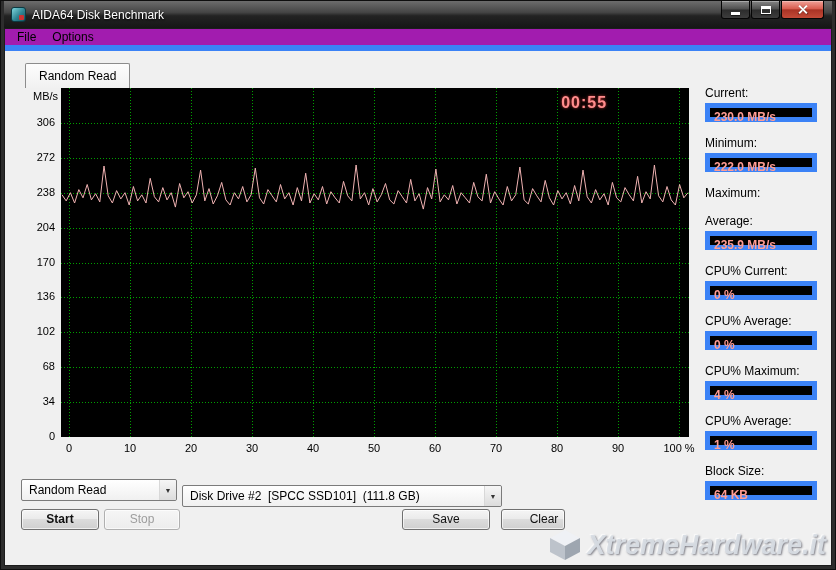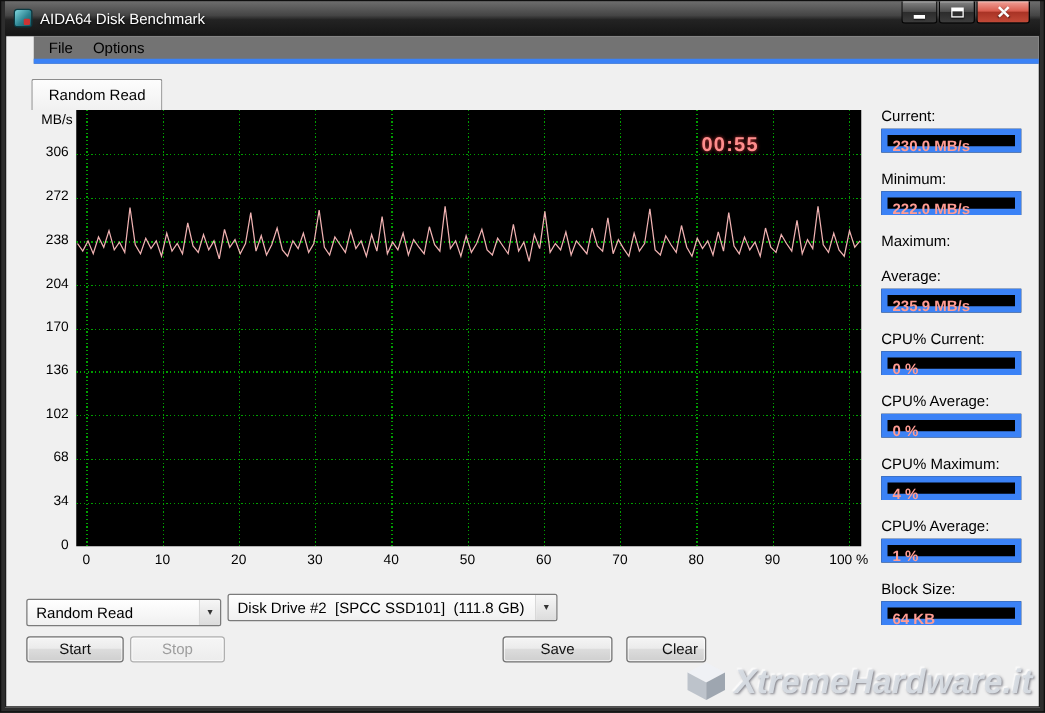--- a/index.html
+++ b/index.html
@@ -29,35 +29,35 @@
     box-shadow:0 1px 1px rgba(0,0,0,.6); }
   .glyph-max { width:10px; height:8px; border:1px solid #fff; border-top:3px solid #fff;
     box-shadow:0 1px 1px rgba(0,0,0,.6); }
   .glyph-close { position:relative; width:11px; height:11px; }
   .glyph-close::before, .glyph-close::after { content:""; position:absolute; left:5px; top:0;
     width:2px; height:11px; background:#fff; box-shadow:0 1px 1px rgba(0,0,0,.5); }
   .glyph-close::before { transform:rotate(45deg); }
   .glyph-close::after  { transform:rotate(-45deg); }
   
   .client { position:relative; height:538px; background:#f0f0f0; border:1px solid #1c1c1c; }
-  .menubar { position:absolute; left:0; top:0; right:0; height:22px; background:#737373;
-    display:flex; align-items:center; padding-left:4px; border-bottom:4px solid #3b82f6;margin-left:22px; }
+  .menubar { position:absolute; left:0; top:0; right:0; height:22px; background:#a21caf;
+    display:flex; align-items:center; padding-left:4px; border-bottom:6px solid #3b82f6; }
   .menu-item { font-size:12px; color:#000; padding:3px 8px; }
   
   .tab { position:absolute; left:20px; top:34px; height:25px; padding:0 13px;
     background:linear-gradient(#fdfdfd,#f1f1f1); border:1px solid #8c8c8c; border-bottom:none;
     border-radius:2px 2px 0 0; font-size:12px; display:flex; align-items:center; }
   
   .plot-wrap { position:absolute; left:24px; top:59px; width:660px; height:376px; }
   .y-gutter { position:absolute; left:0; top:0; width:32px; height:349px; }
   .unit { position:absolute; left:4px; top:2px; font-size:11px; color:#000; }
   .ytick { position:absolute; right:6px; font-size:11px; color:#000; }
   .plot { position:absolute; left:32px; top:0; width:628px; height:349px; background:#000; }
   .plot svg { position:absolute; inset:0; }
-  .timer { position:absolute; left:72%; top:20px; font-size:16px; font-weight:bold;
+  .timer { position:absolute; left:72%; top:6px; font-size:16px; font-weight:bold;
     color:#ff8d8d; letter-spacing:1px; text-shadow:0 0 3px rgba(255,70,70,.8);padding-left:48px; }
   .x-gutter { position:absolute; left:32px; top:349px; width:628px; height:26px; }
   .xtick { position:absolute; top:5px; transform:translateX(-50%); font-size:11px;
     color:#000; white-space:nowrap; }
   
   .stats { position:absolute; left:700px; top:57px; width:112px; }
   .stat { margin-bottom:14px; }
   .stat.gap { margin-top:10px; }
   .stat-label { font-size:12px; color:#000; margin-bottom:3px; }
   .stat-value { height:19px; background:#000; border:5px solid #3b82f6; color:#ff9c93;
@@ -200,26 +200,26 @@
       <div class="stat">
         <div class="stat-label">Block Size:</div>
         <div class="stat-value">64 KB</div>
       </div>
     </div>
 
     <div class="combo" style="left:16px; top:450px; width:156px;">
       <span class="txt">Random Read</span>
       <span class="arrow">▼</span>
     </div>
-    <div class="combo" style="left:177px; top:446px; width:264px;align-items:center;">
+    <div class="combo" style="left:177px; top:456px; width:320px;align-items:center;">
       <span class="txt">Disk Drive #2  [SPCC SSD101]  (111.8 GB)</span>
       <span class="arrow">▼</span>
     </div>
 
-    <div class="btn" style="left:16px; top:480px; width:78px;">Start</div>
+    <div class="btn" style="left:16px; top:480px; width:78px;font-weight:bold;">Start</div>
     <div class="btn disabled" style="left:99px; top:480px; width:76px;">Stop</div>
     <div class="btn" style="left:397px; top:480px; width:88px;">Save</div>
     <div class="btn" style="left:496px; top:480px; width:64px;padding-left:22px;">Clear</div>
 
     <div class="watermark">
       <svg width="38" height="34" viewBox="0 0 38 34">
         <polygon points="19,2 34,10 19,18 4,10" fill="#eef1f5" opacity="0.9"></polygon>
         <polygon points="4,10 19,18 19,32 4,24" fill="#b7bec7" opacity="0.9"></polygon>
         <polygon points="19,18 34,10 34,24 19,32" fill="#959da8" opacity="0.9"></polygon>
       </svg>

